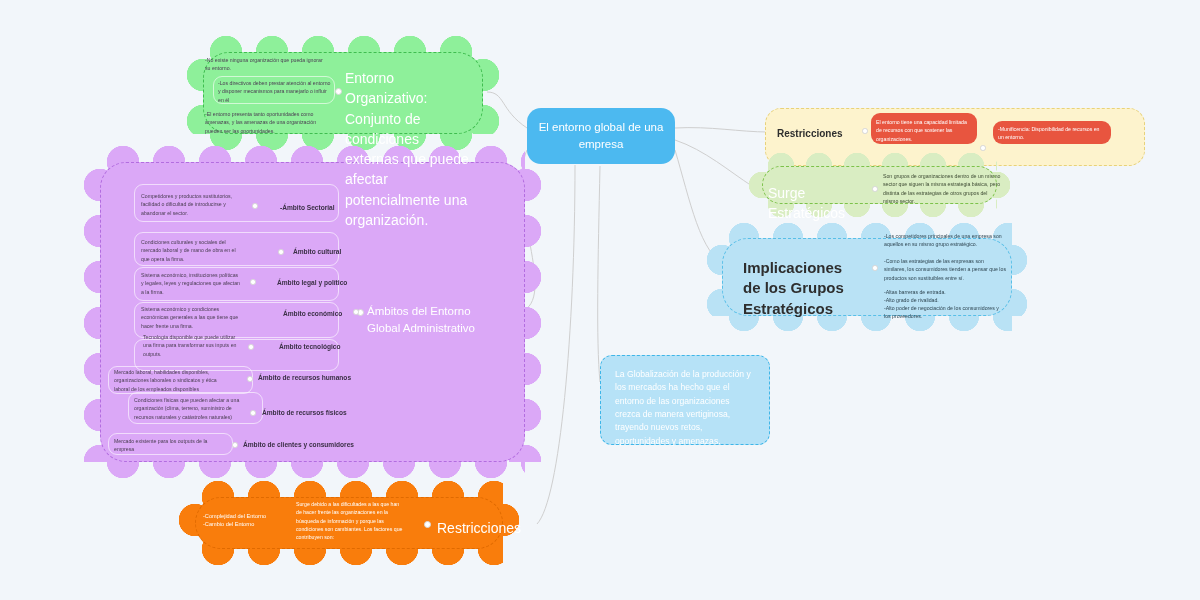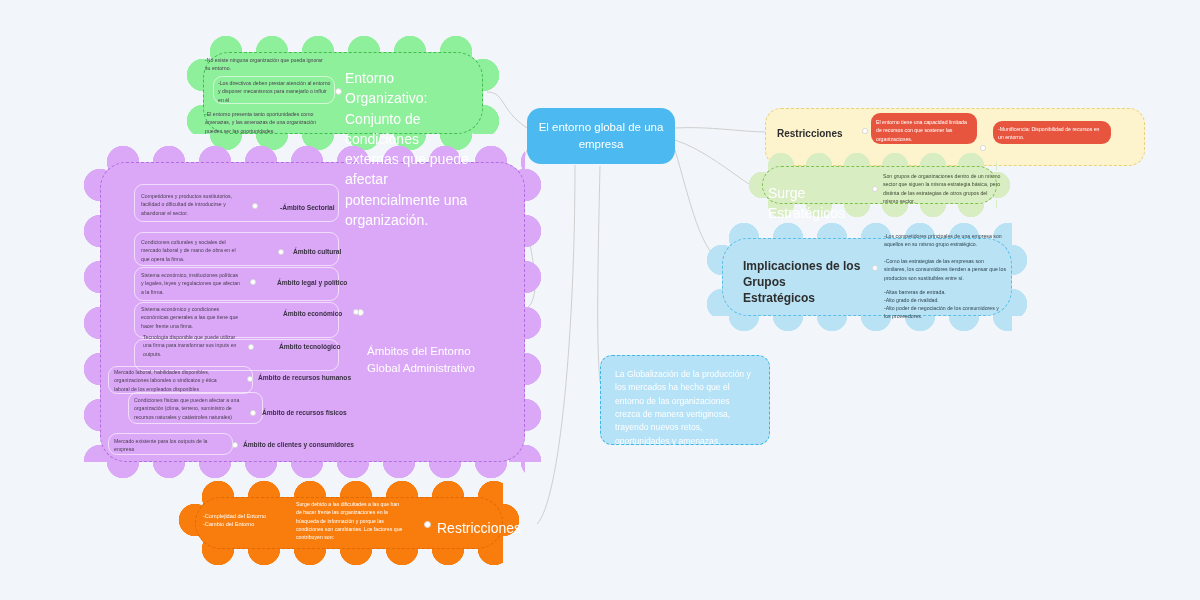--- a/index.html
+++ b/index.html
@@ -177,21 +177,21 @@
   <div class="desc" style="left:218px; top:79px; width:113px;">-Los directivos deben prestar atención al entorno y disponer mecanismos para manejarlo o influir en él</div>
   <div class="desc" style="left:205px; top:110px; width:122px;">-El entorno presenta tanto oportunidades como amenazas, y las amenazas de una organización pueden ser las oportunidades.</div>
 
   <div class="cloud purple" style="left:100px; top:162px; width:425px; height:300px;">
     <div class="bumps top"></div>
     <div class="bumps bot"></div>
     <div class="sides l"></div>
     <div class="sides r"></div>
     <div class="body"></div>
   </div>
-  <div class="branch-title big" style="left:367px; top:303px; width:124px;margin-top:40px;">Ámbitos del Entorno Global Administrativo</div>
+  <div class="branch-title big" style="left:367px; top:303px; width:124px;">Ámbitos del Entorno Global Administrativo</div>
   <div class="dot" style="left:357px; top:309px;"></div>
 
   <div class="rbox plain" style="left:134px; top:184px; width:205px; height:38px;"></div>
   <div class="desc" style="left:141px; top:192px; width:100px;">Competidores y productos sustitutorios, facilidad o dificultad de introducirse y abandonar el sector.</div>
   <div class="leaf-label" style="left:280px; top:203px; width:90px;">-Ámbito Sectorial</div>
   <div class="dot sm" style="left:252px; top:203px;"></div>
 
   <div class="rbox plain" style="left:134px; top:232px; width:205px; height:34px;"></div>
   <div class="desc" style="left:141px; top:238px; width:100px;">Condiciones culturales y sociales del mercado laboral y de mano de obra en el que opera la firma.</div>
   <div class="leaf-label" style="left:293px; top:247px; width:90px;">Ámbito cultural</div>
@@ -263,21 +263,21 @@
   <div class="dot sm" style="left:872px; top:186px;"></div>
   <div class="desc" style="left:883px; top:172px; width:118px; color:#3d4a33;">Son grupos de organizaciones dentro de un mismo sector que siguen la misma estrategia básica, pero distinta de las estrategias de otros grupos del mismo sector.</div>
 
   <div class="cloud blue" style="left:722px; top:238px; width:290px; height:78px;">
     <div class="bumps top"></div>
     <div class="bumps bot"></div>
     <div class="sides l"></div>
     <div class="sides r"></div>
     <div class="body"></div>
   </div>
-  <div class="branch-title dark" style="left:743px; top:258px; width:118px; font-size:12px; line-height:1.35;">Implicaciones de los Grupos Estratégicos</div>
+  <div class="branch-title dark" style="left:743px; top:258px; width:118px; font-size:15px; line-height:1.35;">Implicaciones de los Grupos Estratégicos</div>
   <div class="dot sm" style="left:872px; top:265px;"></div>
 
   <div class="desc" style="left:884px; top:232px; width:122px; color:#2f4652;">-Los competidores principales de una empresa son aquellos en su mismo grupo estratégico.</div>
   <div class="desc" style="left:884px; top:257px; width:122px; color:#2f4652;">-Como las estrategias de las empresas son similares, los consumidores tienden a pensar que los productos son sustituibles entre sí.</div>
   <div class="desc" style="left:884px; top:288px; width:122px; color:#2f4652;">-Altas barreras de entrada.</div>
   <div class="desc" style="left:884px; top:296px; width:122px; color:#2f4652;">-Alto grado de rivalidad.</div>
   <div class="desc" style="left:884px; top:304px; width:122px; color:#2f4652;">-Alto poder de negociación de los consumidores y los proveedores.</div>
 
   <div class="globalbox">La Globalización de la producción y los mercados ha hecho que el entorno de las organizaciones crezca de manera vertiginosa, trayendo nuevos retos, oportunidades y amenazas.</div>
 

